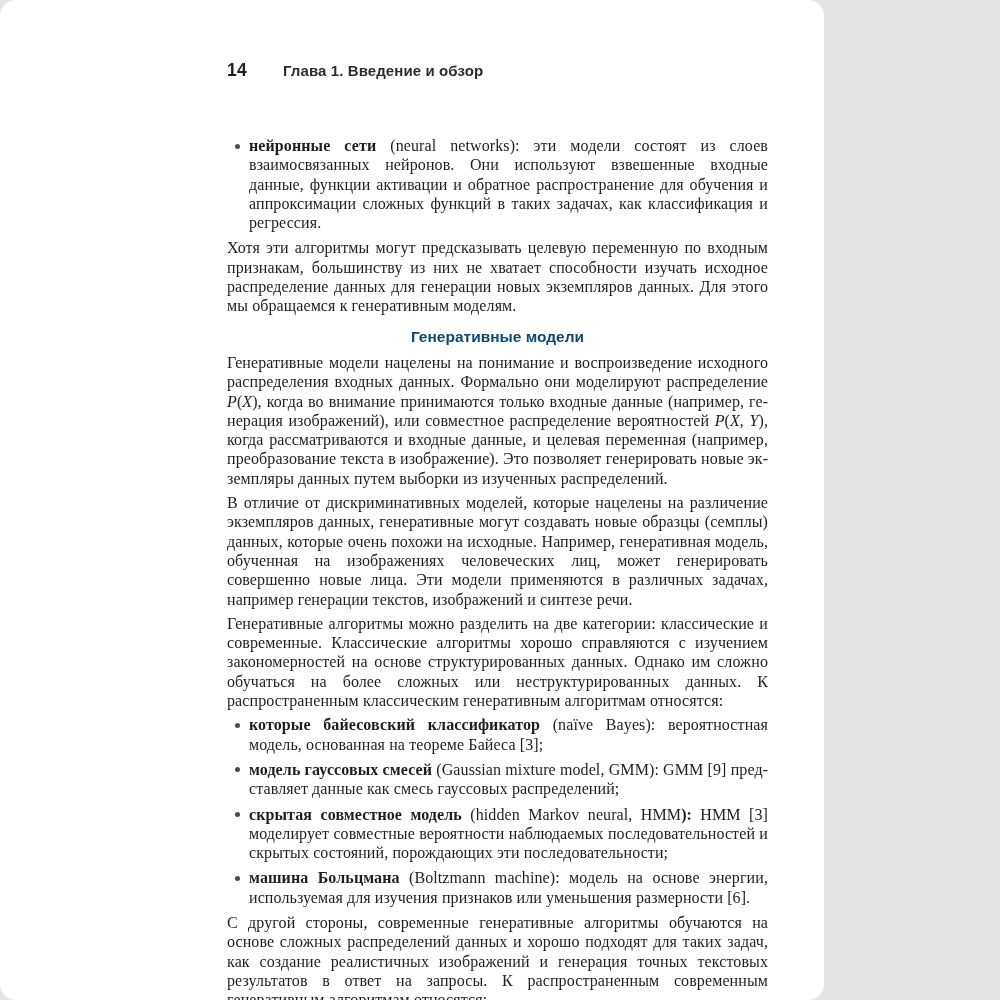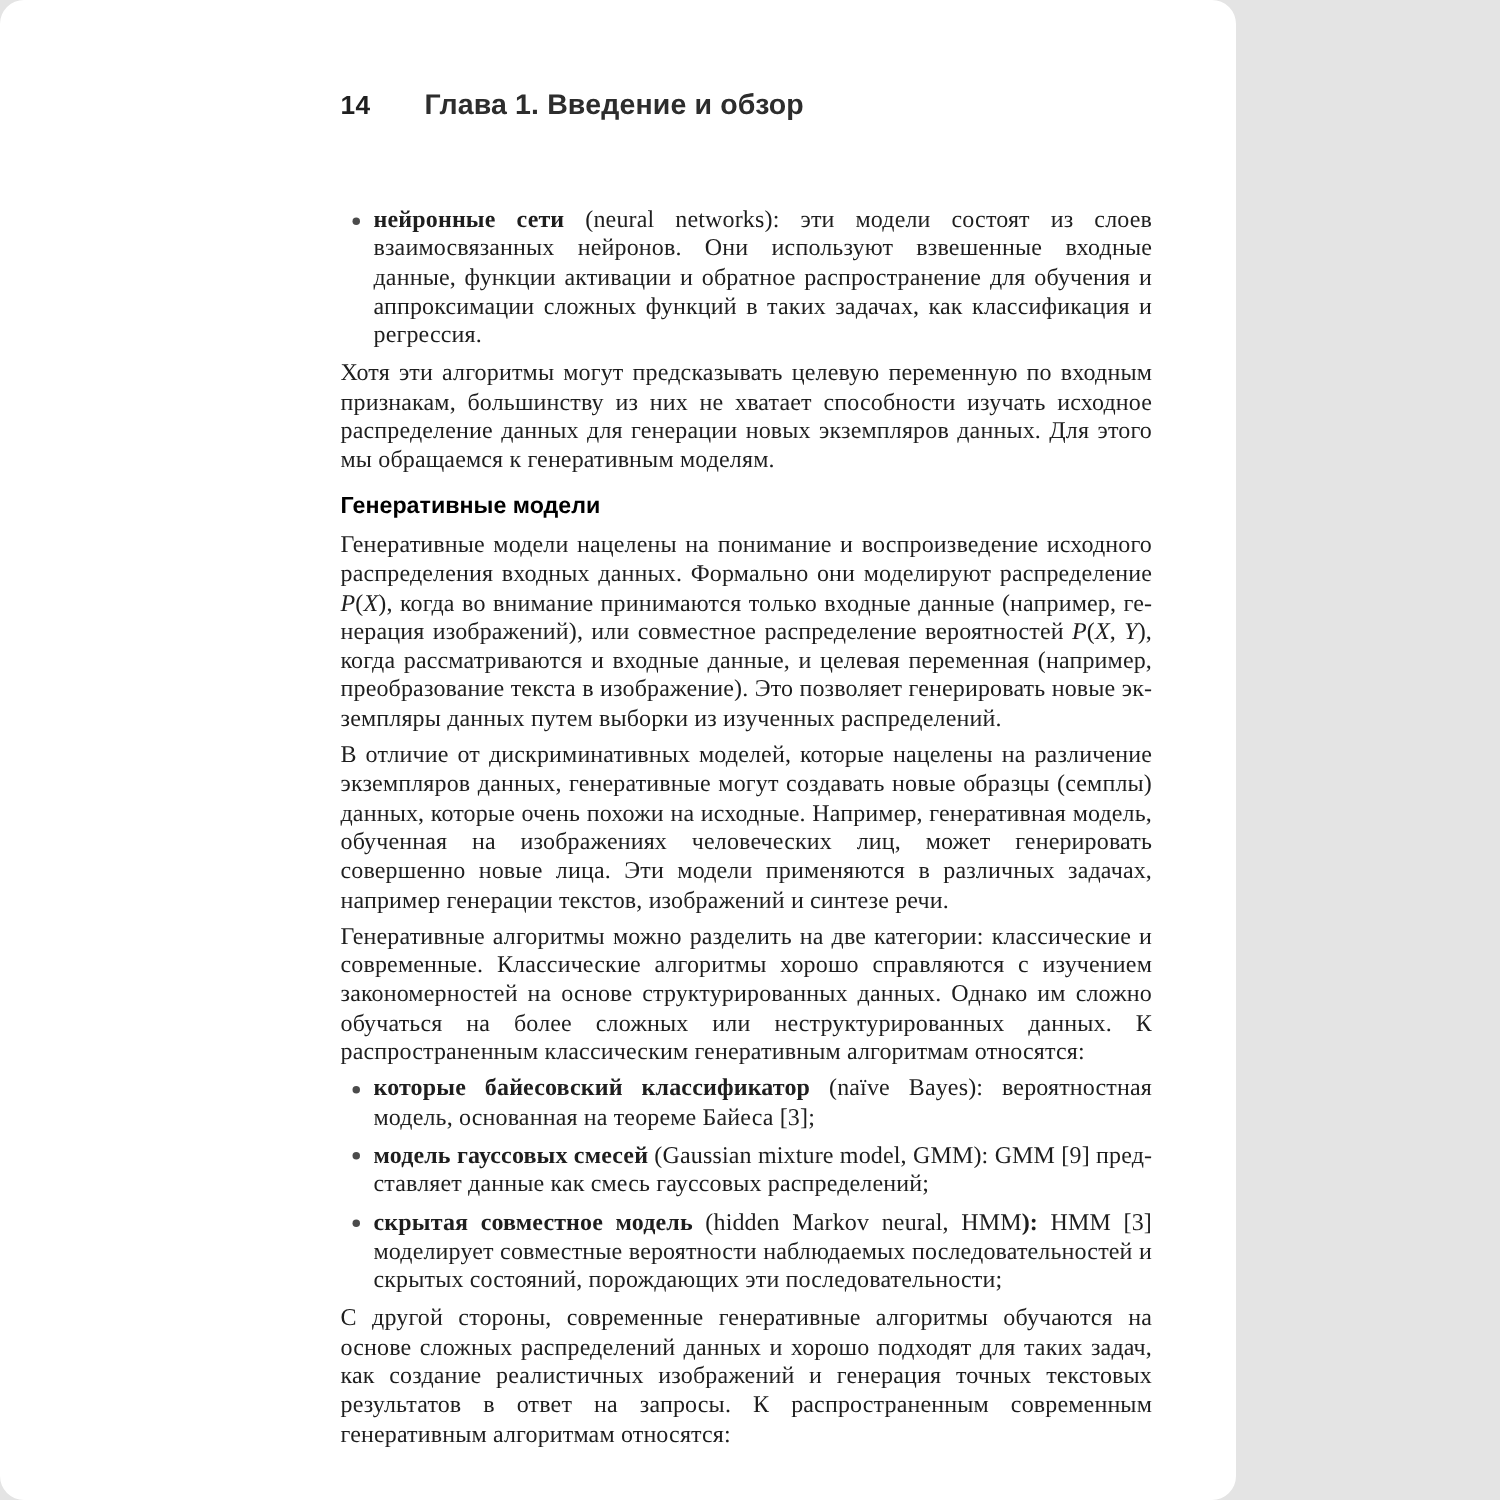--- a/index.html
+++ b/index.html
@@ -27,41 +27,41 @@
     color: #1f1f1f;
   }
   .hdr .num {
     font-weight: bold;
     font-size: 17.5px;
     width: 56px;
     flex: 0 0 56px;
     letter-spacing: 0.3px;
   }
   .hdr .ch {
-    font-size: 19px;
+    font-size: 15px;
     font-weight: 600;
     color: #2d2d2d;
     letter-spacing: 0.1px;
   }
   .body-text {
     margin-top: 55px;
     font-size: 16px;
     line-height: 19.3px;
     color: #1e1e1e;
     text-align: justify;
     letter-spacing: 0.1px;
   }
   .body-text p { margin: 0 0 5px 0; }
   h2.sec {
     font-family: "Liberation Sans", sans-serif;
     font-size: 15.5px;
     font-weight: bold;
-    color: #000000;
+    color: #0c4a6e;
     margin: 11px 0 7px 0;
-    text-align: left;
+    text-align: center;
     letter-spacing: 0;
   }
   ul.blist {
     list-style: none;
     margin: 0 0 5px 0;
     padding: 0;
   }
   ul.blist li {
     position: relative;
     padding-left: 22px;
@@ -113,19 +113,23 @@
           <span><span class="b">которые байесовский классификатор</span><span> (naïve Bayes): вероятностная модель, основанная на теореме Байеса [3];</span></span>
         </li>
         <li>
           <span class="dot"></span>
           <span><span class="b">модель гауссовых смесей</span><span> (Gaussian mixture model, GMM): GMM [9] пред­ставляет данные как смесь гауссовых распределений;</span></span>
         </li>
         <li>
           <span class="dot"></span>
           <span><span class="b">скрытая совместное модель</span><span> (hidden Markov neural, HMM</span><span class="b">):</span><span> HMM [3] моделирует совместные вероятности наблюдаемых последовательностей и скрытых состояний, порождающих эти последовательности;</span></span>
         </li>
+        <li>
+          <span class="dot"></span>
+          <span><span class="b">машина Больцмана</span><span> (Boltzmann machine): модель на основе энергии, исполь­зуемая для изучения признаков или уменьшения размерности [6].</span></span>
+        </li>
       </ul>
 
       <p><span>С другой стороны, современные генеративные алгоритмы обучаются на основе сложных распределений данных и хорошо подходят для таких задач, как создание реалистичных изображений и генерация точных текстовых результатов в ответ на запросы. К распространенным современным генеративным алгоритмам относятся:</span></p>
 
     </div>
   </div>
 </div>
 
 </body></html>

